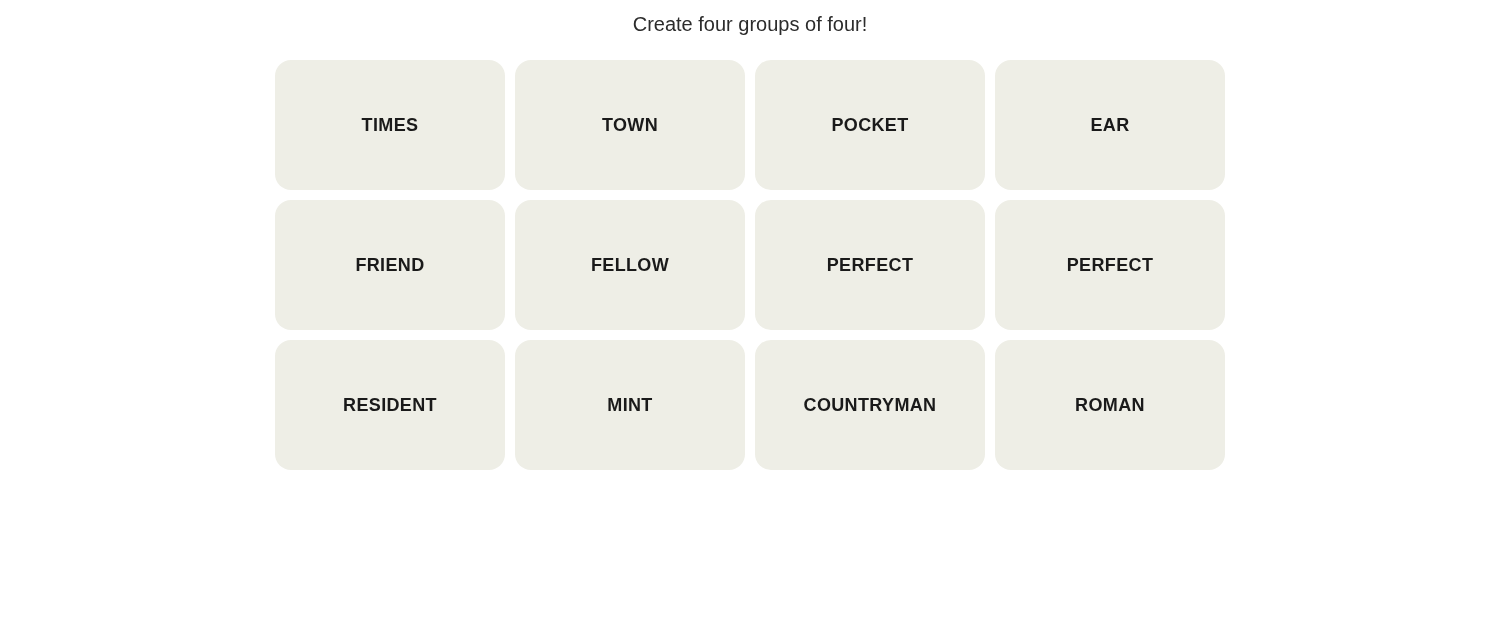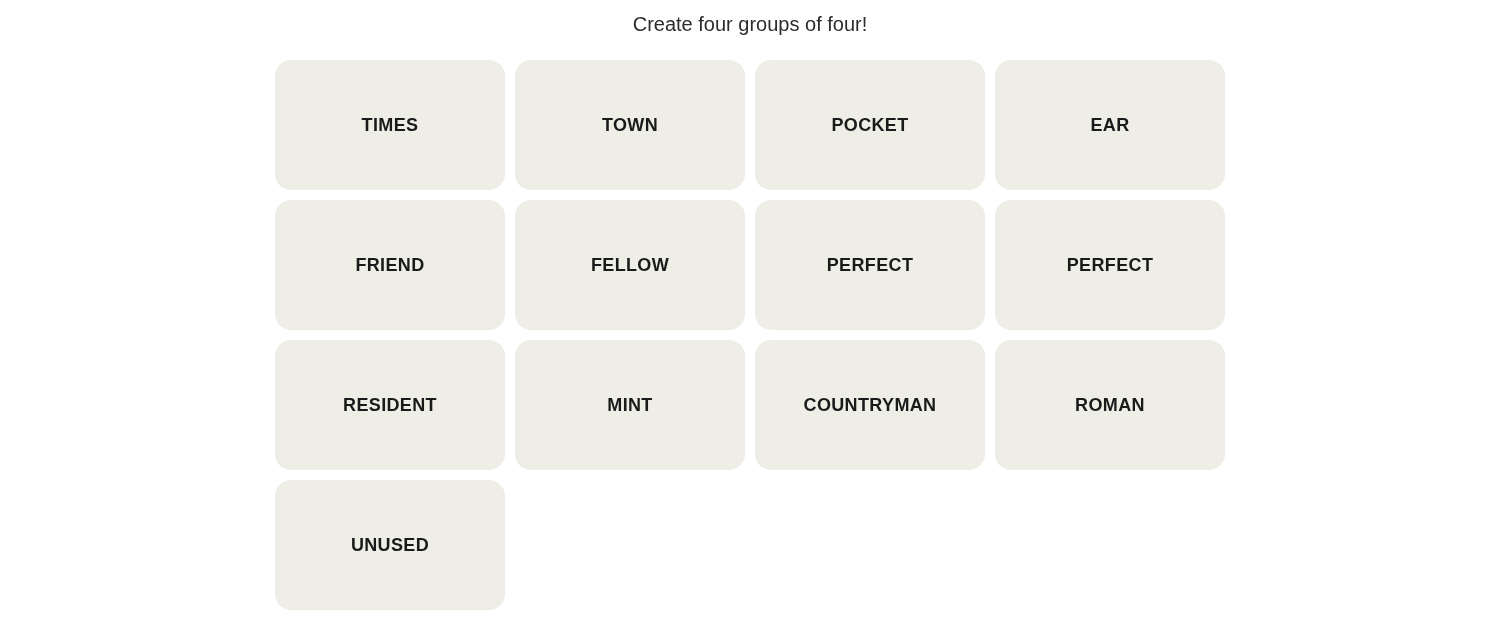--- a/index.html
+++ b/index.html
@@ -89,16 +89,13 @@
     </div>
     <div class="word-card">
       <span class="word-label">MINT</span>
     </div>
     <div class="word-card">
       <span class="word-label">COUNTRYMAN</span>
     </div>
     <div class="word-card">
       <span class="word-label">ROMAN</span>
     </div>
-    <div class="word-card">
-      <span class="word-label">UNUSED</span>
-    </div>
   </div>
 
 </body></html>

